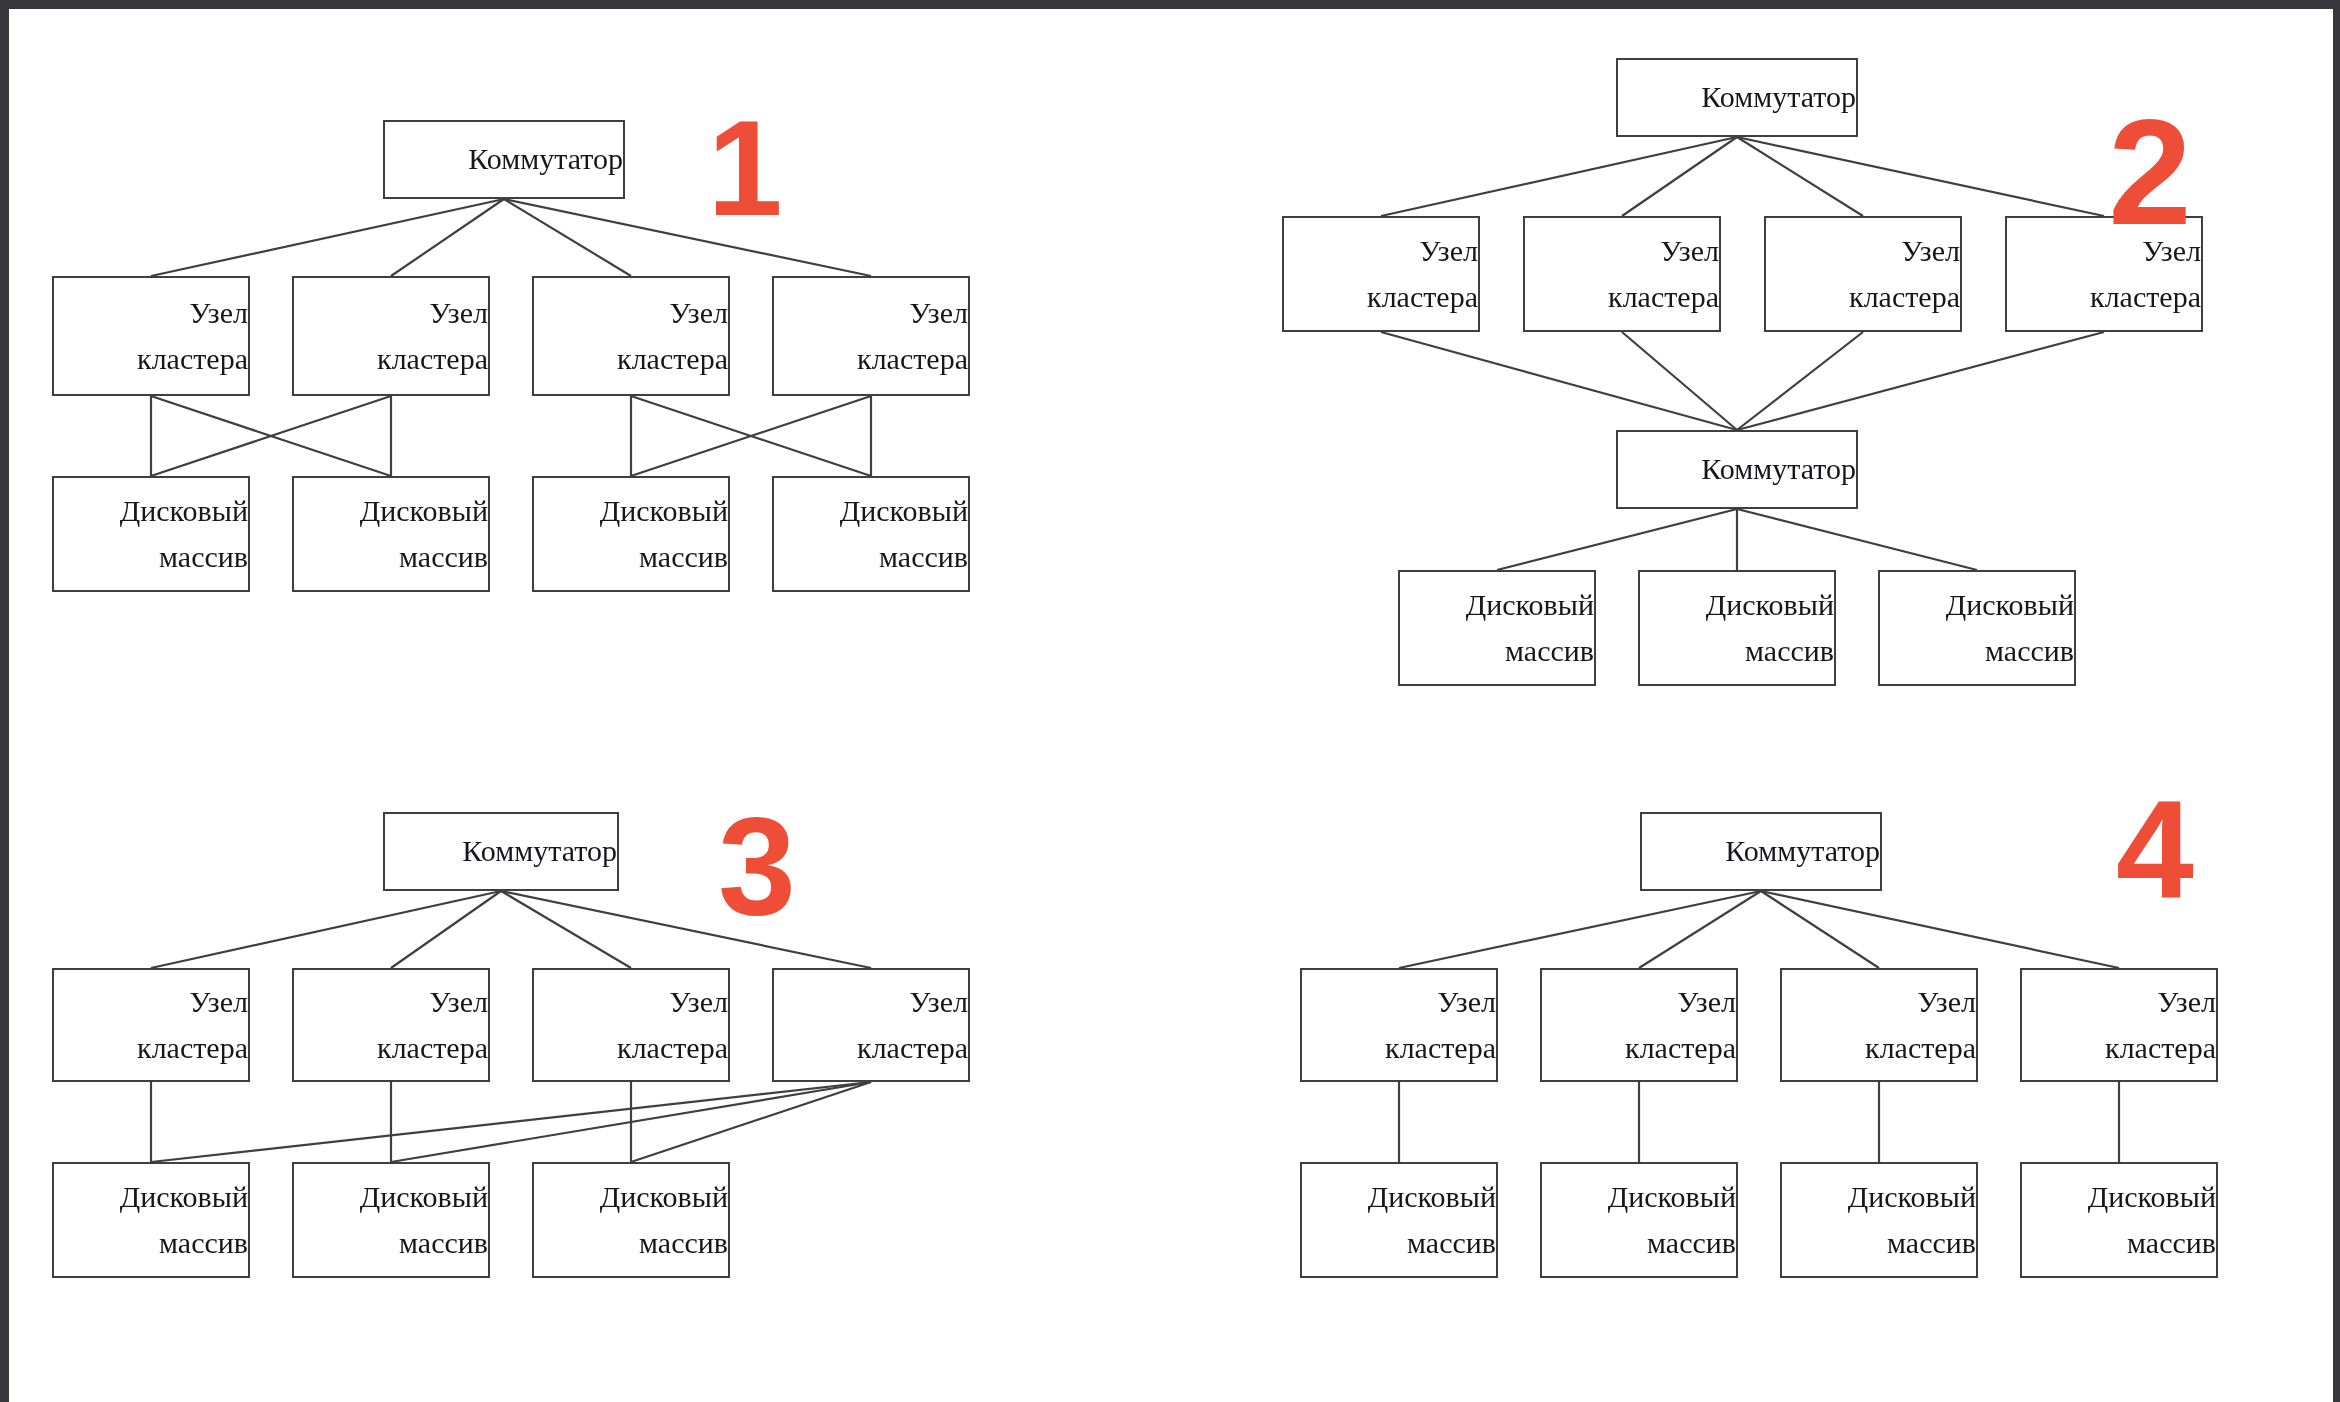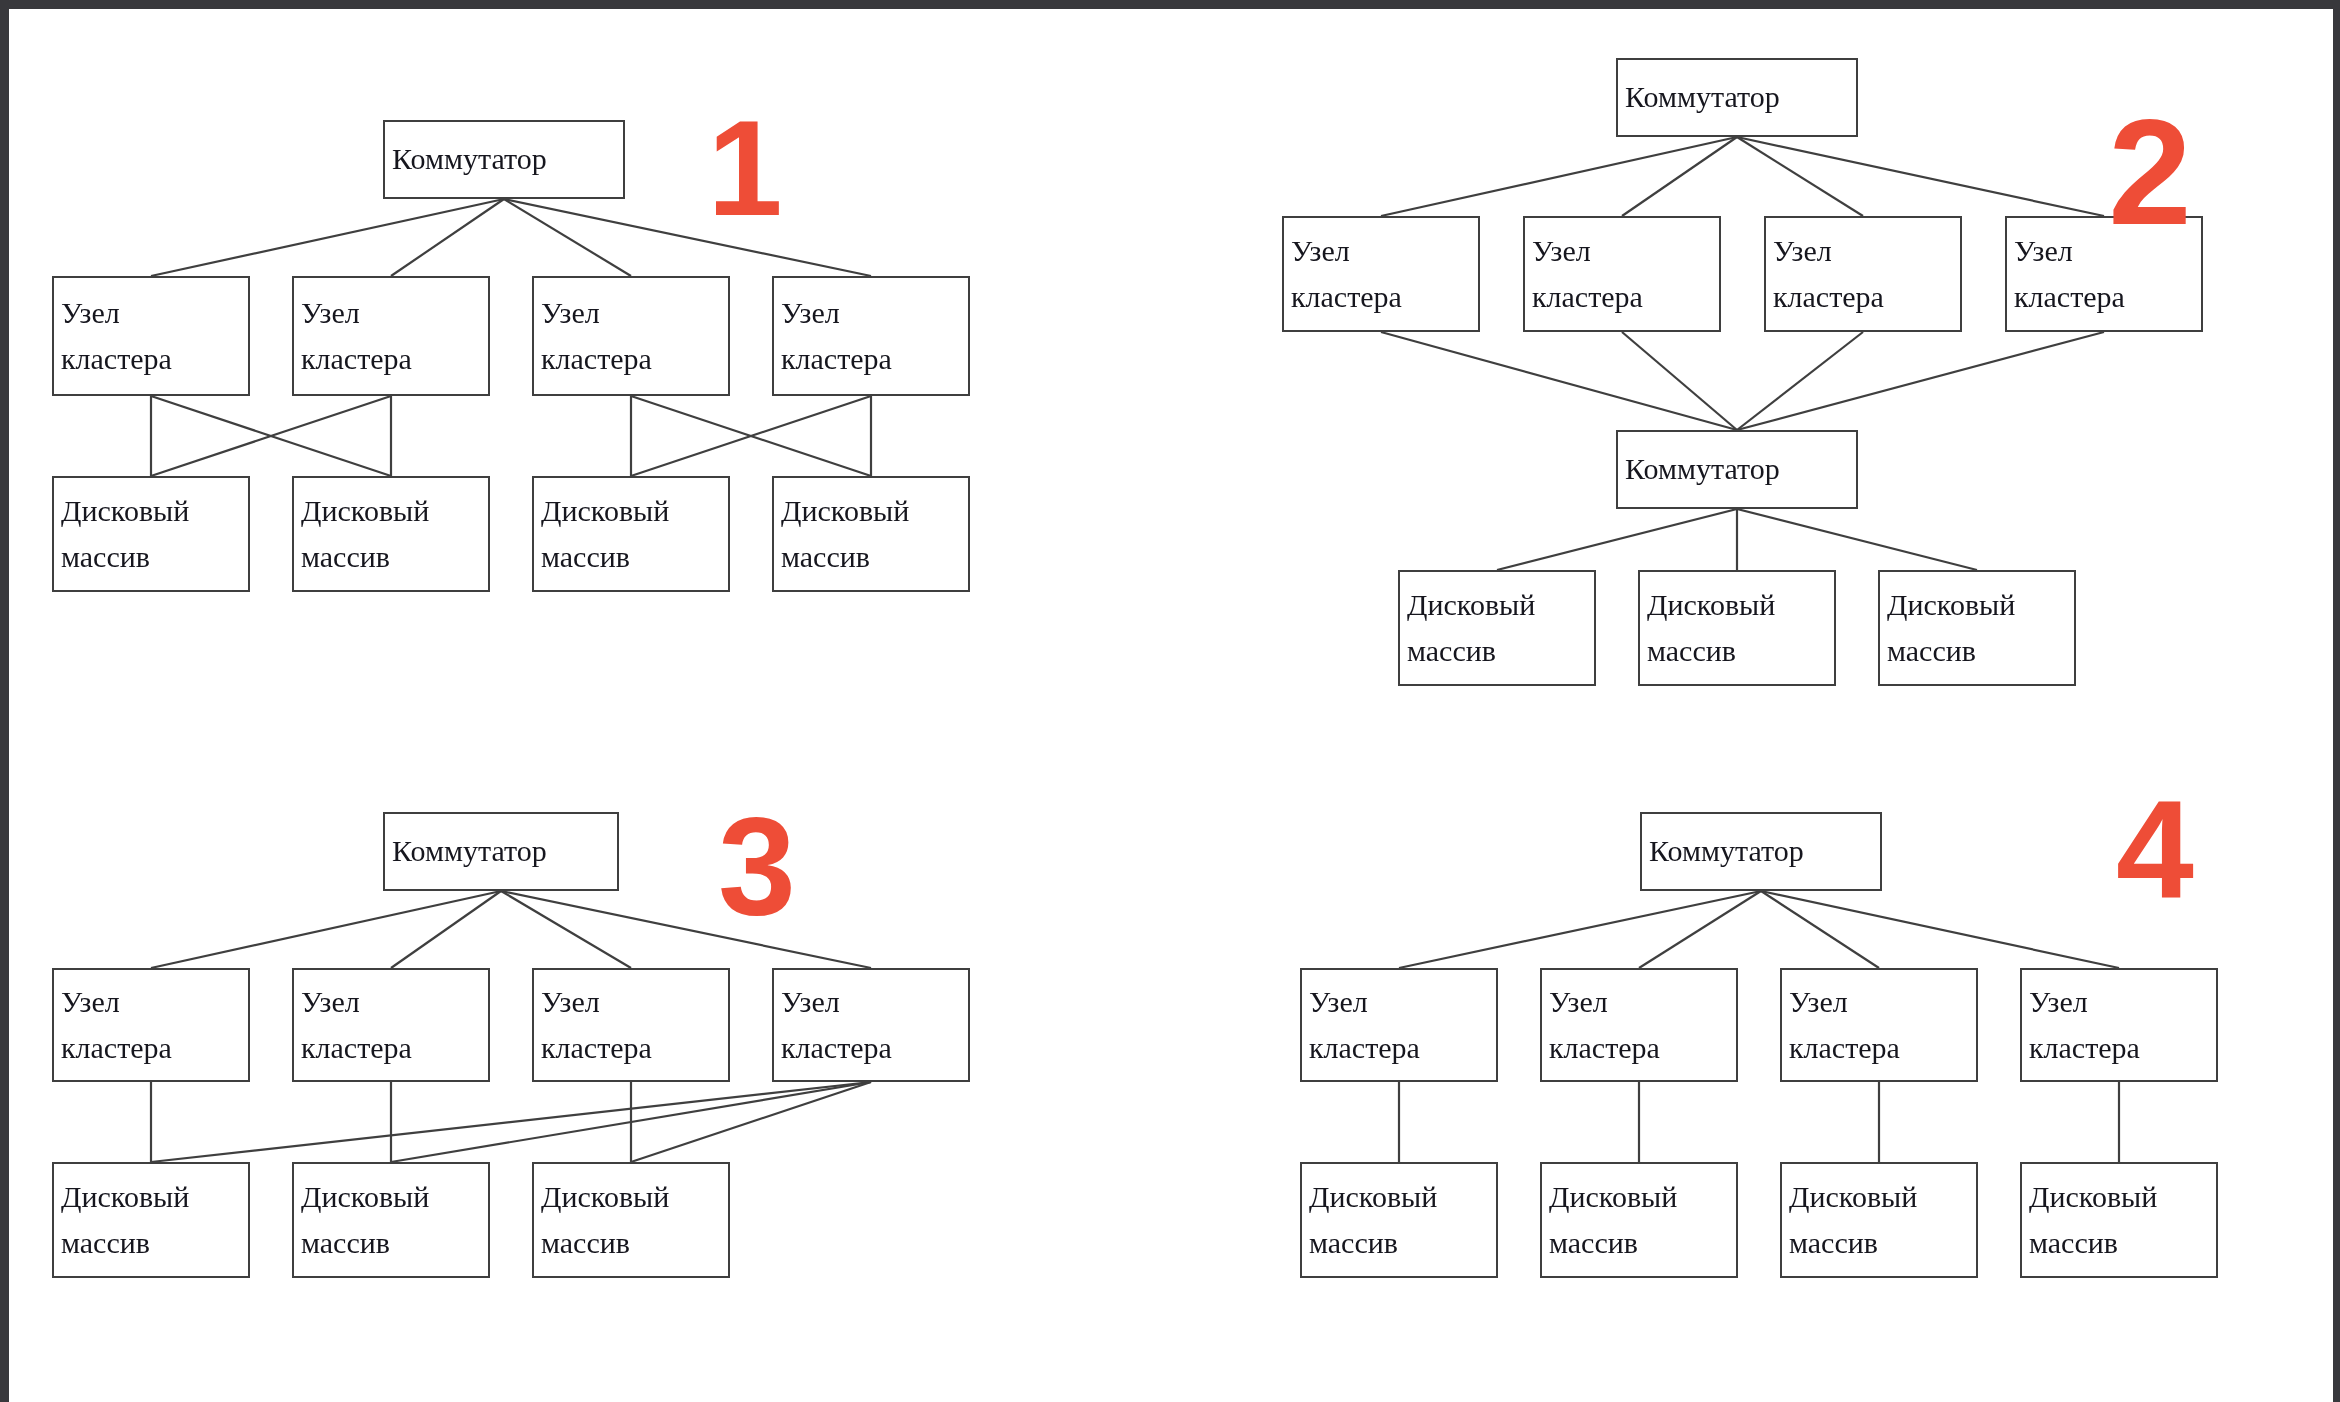--- a/index.html
+++ b/index.html
@@ -14,26 +14,25 @@
   .frame-left{left:0;top:0;width:9px;height:1402px;}
   .frame-top{left:0;top:0;width:2340px;height:9px;}
   .frame-right{right:0;top:0;width:7px;height:1402px;}
   svg.lines{position:absolute;left:0;top:0;width:2340px;height:1402px;}
   .dbox{
     position:absolute;
     box-sizing:border-box;
     border:2px solid #3f3f3f;
     background:#ffffff;
     display:flex;flex-direction:column;
-    align-items:flex-start;justify-content:center;
+    align-items:flex-end;justify-content:center;
     text-align:center;
     color:#16161e;
     font-size:30px;
     line-height:1.55;
-    padding-left:7px;
   }
   .digit{
     position:absolute;
     font-family:"Liberation Sans", sans-serif;
     font-weight:600;
     transform:translate(-50%,-50%);
     line-height:1;
   }
 </style>
 </head>

